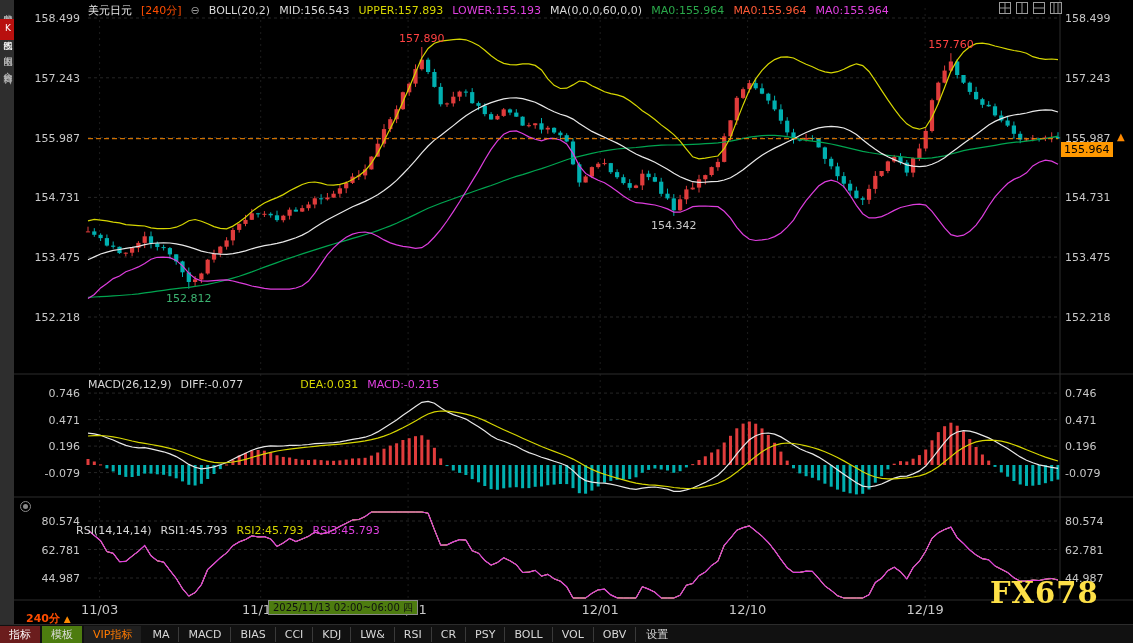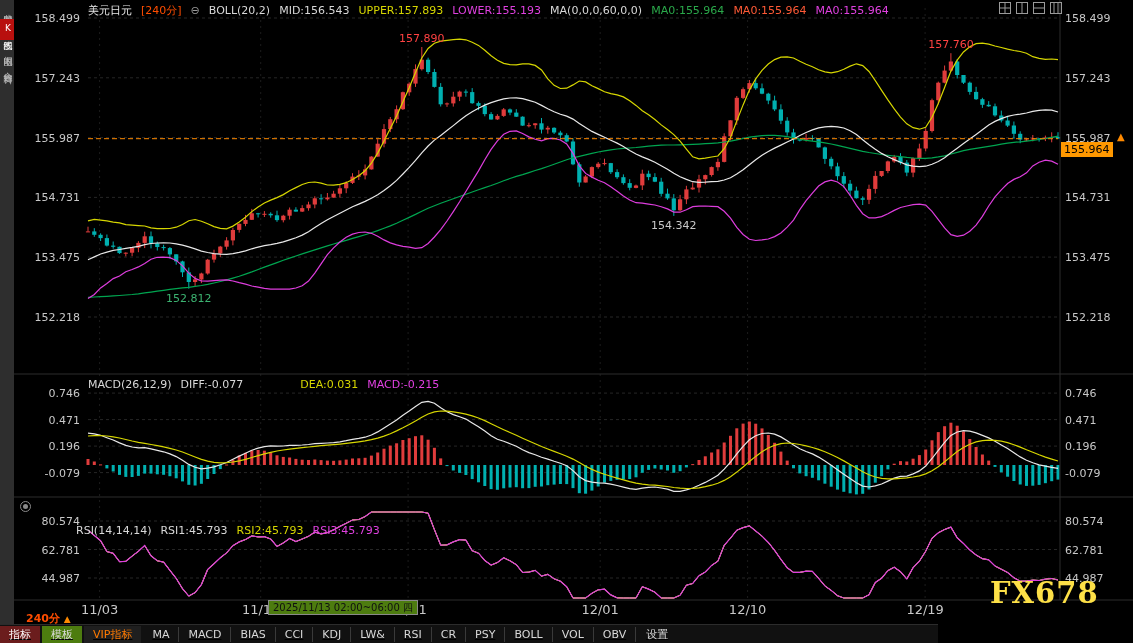--- a/index.html
+++ b/index.html
@@ -26,22 +26,22 @@
   #period-chip .arr{color:#ff8a00;font-size:9px;}
   #price-tag{left:1061px;top:142px;background:#ff9800;color:#000;font-size:11px;
              padding:0 3px;line-height:15px;z-index:4;}
   #price-arrow{left:1117px;top:131px;color:#ff8a00;font-size:10px;}
   #watermark{left:990px;top:576px;font-family:"DejaVu Serif","Liberation Serif",serif;
              font-weight:bold;font-size:29px;color:#fde047;letter-spacing:1px;z-index:6;}
   #panel-icon{left:20px;top:501px;width:11px;height:11px;border:1px solid #8a8a8a;
               border-radius:50%;box-sizing:border-box;}
   #panel-icon:after{content:"";position:absolute;left:2px;top:2px;width:5px;height:5px;
               border-radius:50%;background:#8a8a8a;}
-  #toolbar{left:0;top:624px;width:938px;height:19px;border-top:1px solid #2c2c2c;
-           background:#111;display:flex;align-items:center;font-size:11px;z-index:3;text-decoration:underline;}
+  #toolbar{left:0;top:624px;width:1133px;height:19px;border-top:1px solid #2c2c2c;
+           background:#111;display:flex;align-items:center;font-size:11px;z-index:3;}
   .tb-tab{padding:1px 9px;margin-right:2px;cursor:pointer;}
   .tb-ind{padding:1px 9px;color:#d8d8d8;border-right:1px solid #3a3a3a;cursor:pointer;}
   .tb-set{padding:1px 10px;color:#d8d8d8;cursor:pointer;}
 </style>
 </head>
 <body>
 
 <div id="app">
   <svg id="chart-svg" width="1133" height="643">
       <g>

